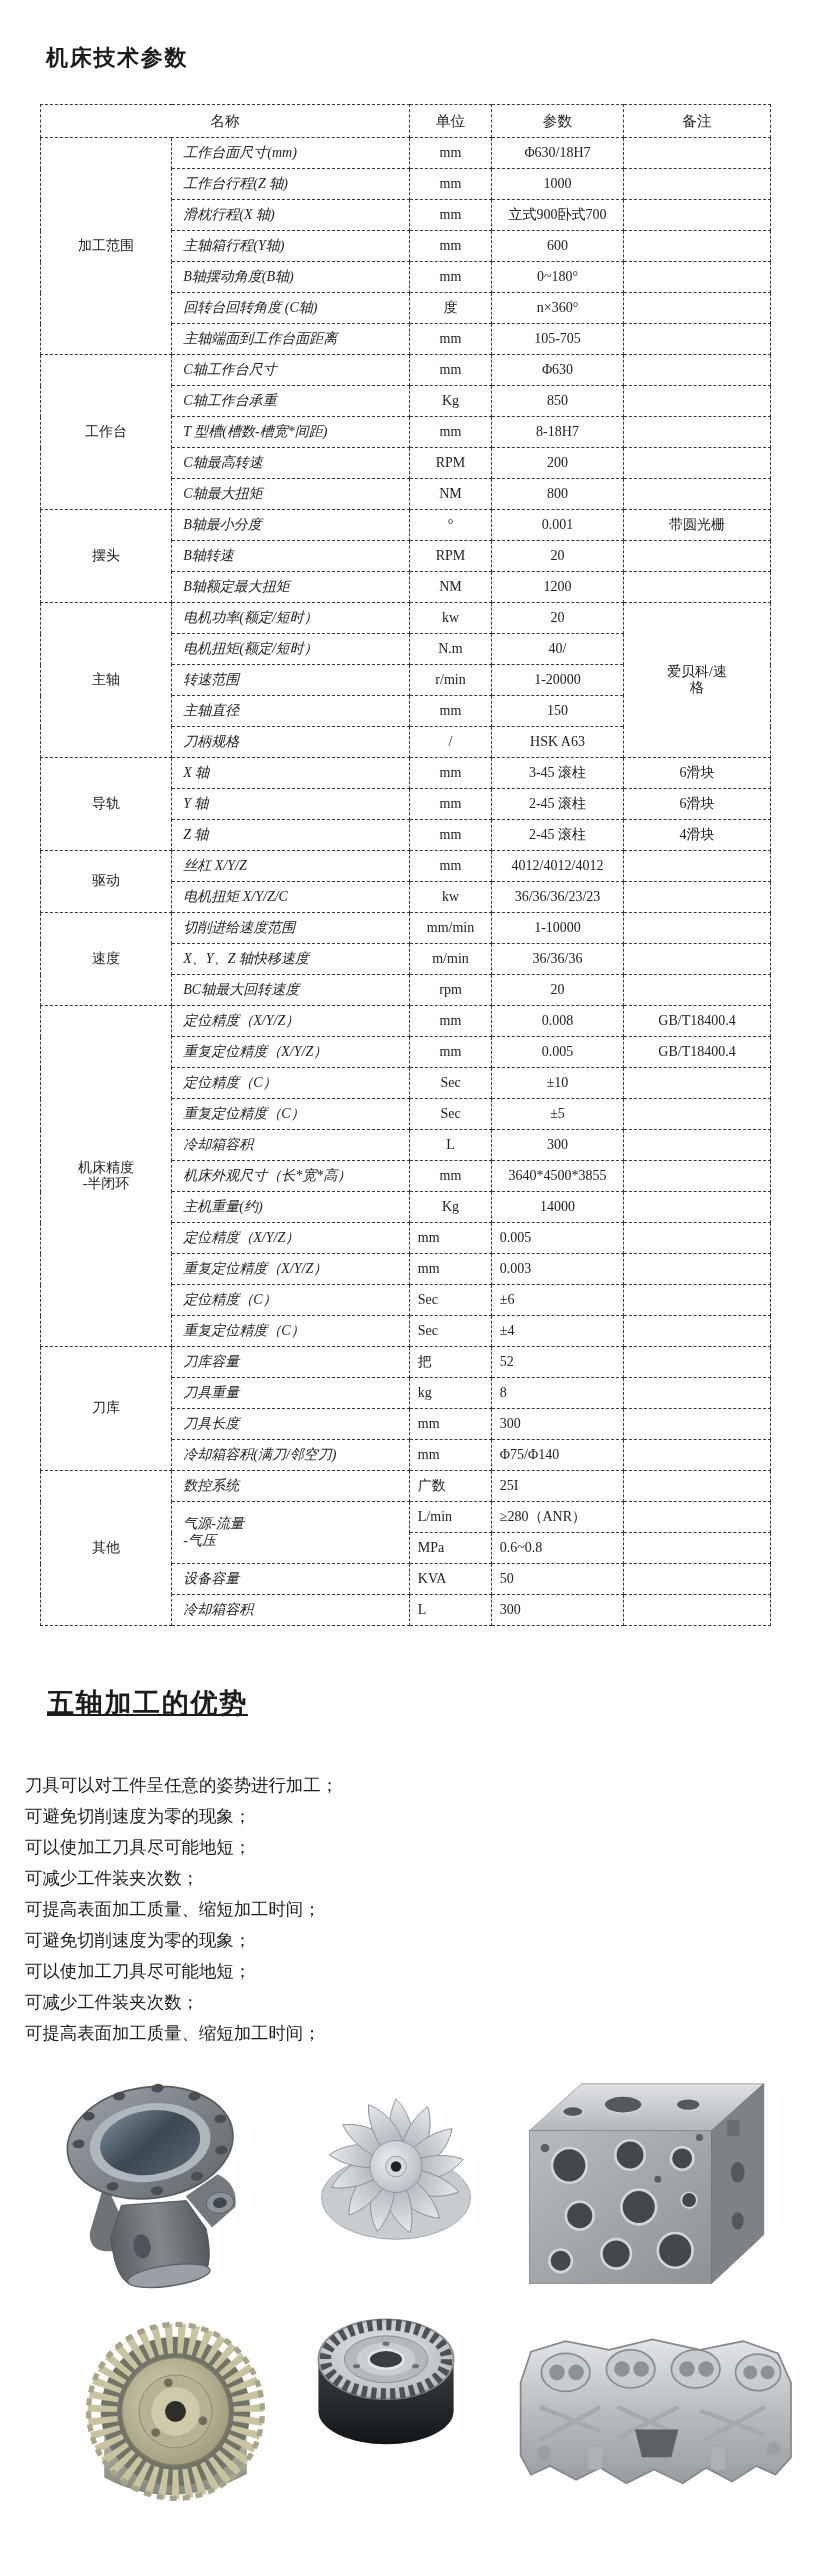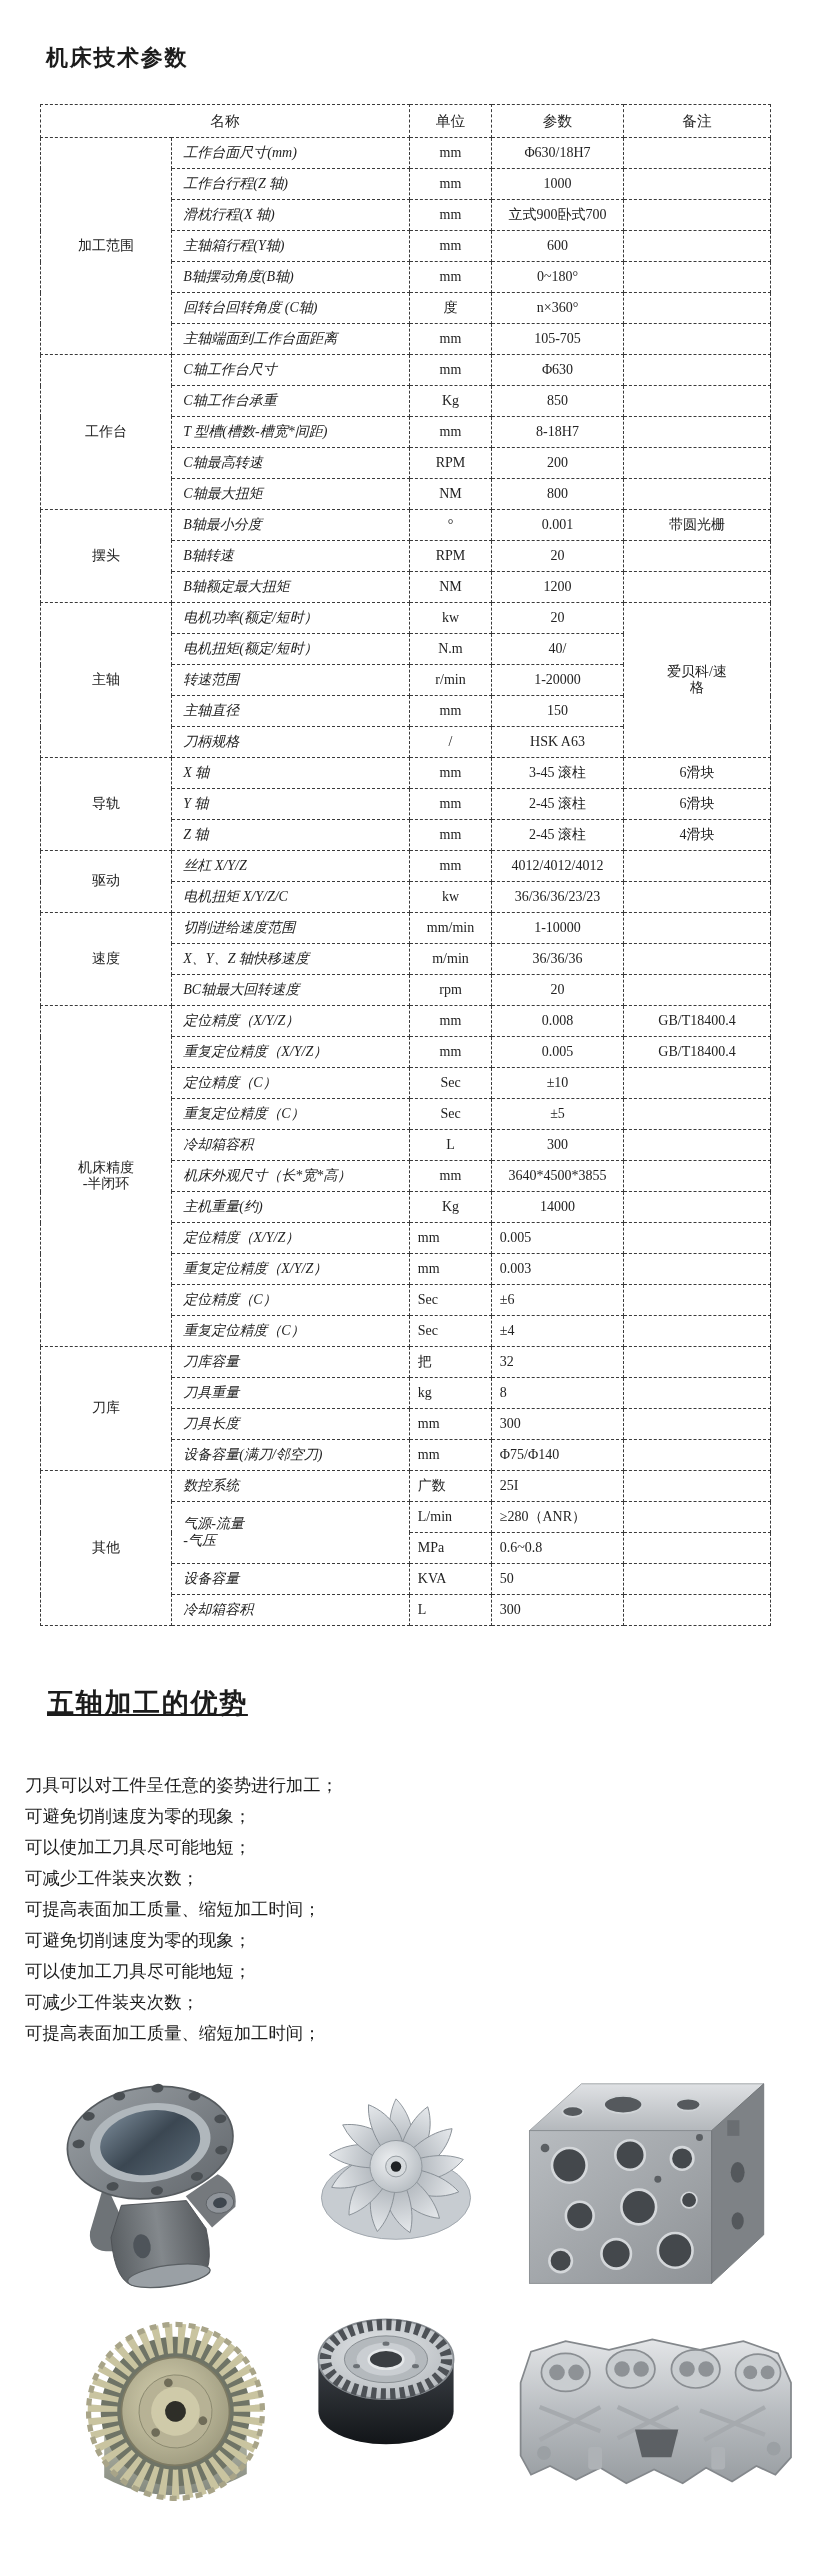--- a/index.html
+++ b/index.html
@@ -312,37 +312,37 @@
       <tr>
         <td class="name">重复定位精度（C）</td>
         <td class="unit left">Sec</td>
         <td class="value left">±4</td>
         <td class="note"></td>
       </tr>
       <tr>
         <td class="group" rowspan="4">刀库</td>
         <td class="name">刀库容量</td>
         <td class="unit left">把</td>
-        <td class="value left">32</td>
+        <td class="value left">52</td>
         <td class="note"></td>
       </tr>
       <tr>
         <td class="name">刀具重量</td>
         <td class="unit left">kg</td>
         <td class="value left">8</td>
         <td class="note"></td>
       </tr>
       <tr>
         <td class="name">刀具长度</td>
         <td class="unit left">mm</td>
         <td class="value left">300</td>
         <td class="note"></td>
       </tr>
       <tr>
-        <td class="name">设备容量(满刀/邻空刀)</td>
+        <td class="name">冷却箱容积(满刀/邻空刀)</td>
         <td class="unit left">mm</td>
         <td class="value left">Φ75/Φ140</td>
         <td class="note"></td>
       </tr>
       <tr>
         <td class="group" rowspan="5">其他</td>
         <td class="name">数控系统</td>
         <td class="unit left">广数</td>
         <td class="value left">25I</td>
         <td class="note"></td>

